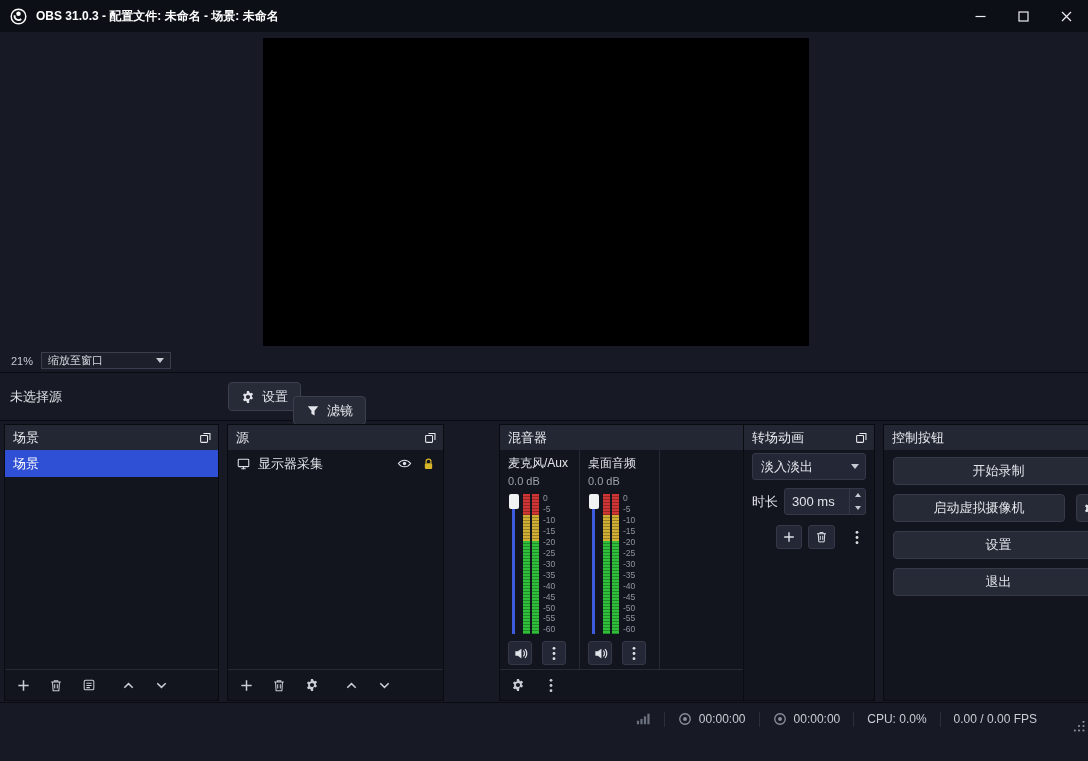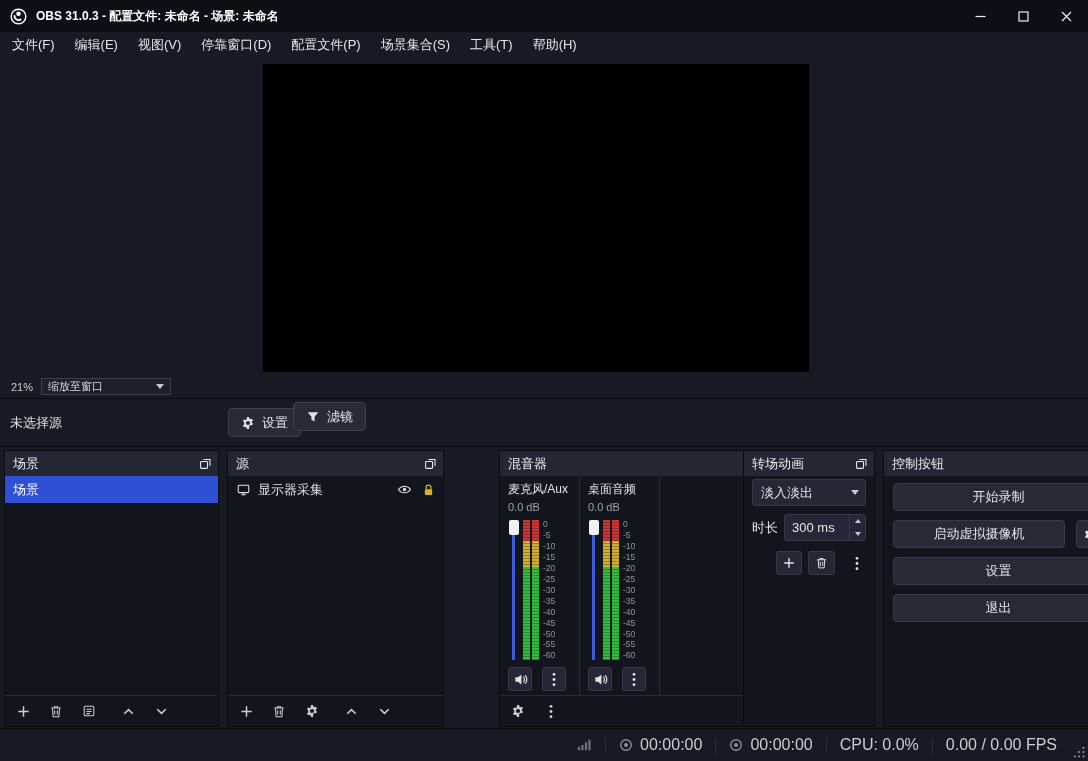--- a/index.html
+++ b/index.html
@@ -24,21 +24,21 @@
   .zoom-row { position:absolute; left:11px; bottom:3px; display:flex; align-items:center; gap:8px; font-size:11px; color:#c6cad2; }
   .zoom-select { width:130px; height:17px; background:#1d202b; border:1px solid #3a3e4d; display:flex; align-items:center; font-size:11px; padding-left:6px; position:relative; color:#d4d7de; }
   .tri-down { width:0; height:0; border-left:4px solid transparent; border-right:4px solid transparent; border-top:5px solid #c6cad2; }
   .zoom-select .tri-down { position:absolute; right:6px; top:5px; }
 
   
   .source-toolbar { position:relative; height:48px; border-bottom:1px solid #0a0b11; display:flex; align-items:center; }
   .no-source-label { margin-left:10px; font-size:13px; color:#dee1e6; }
   .btn { background:#272b38; border:1px solid #3b3f4e; border-radius:4px; height:29px; display:inline-flex; align-items:center; gap:7px; padding:0 12px; font-size:13px; color:#e2e4e9; }
   .props-btn { position:absolute; left:228px; top:9px; }
-  .filters-btn { position:absolute; left:293px; top:3px; }
+  .filters-btn { position:absolute; left:293px; top:23px; }
   .btn svg { flex:0 0 auto; }
 
   
   .docks { position:relative; height:281px; }
   .dock { position:absolute; top:3px; height:277px; display:flex; flex-direction:column; background:#13151e; border:1px solid #0a0b11; }
   .dock-header { height:25px; background:#232633; display:flex; align-items:center; justify-content:space-between; padding:0 6px 0 8px; font-size:13px; color:#e8eaee; flex:0 0 auto; }
   .dock-body { flex:1 1 auto; position:relative; overflow:hidden; }
   .dock-toolbar { flex:0 0 31px; border-top:1px solid #262a37; display:flex; align-items:center; padding:0 9px; gap:15px; color:#c9cdd6; }
   .tool-icon { display:flex; align-items:center; justify-content:center; width:18px; height:18px; }
   #dock-scenes { left:4px; width:215px; }
@@ -87,21 +87,21 @@
   .kebab-plain { width:18px; height:24px; display:flex; align-items:center; justify-content:center; margin-left:8px; }
 
   
   .controls-body { padding:7px 9px; display:flex; flex-direction:column; gap:9px; }
   .ctl-btn { height:28px; background:#262a36; border:1px solid #363a49; border-radius:4px; font-size:13px; display:flex; align-items:center; justify-content:center; color:#e2e4e9; }
   .vcam-row { display:flex; gap:11px; }
   .vcam-row .ctl-btn { flex:1 1 auto; }
   .vcam-cfg { flex:0 0 28px; width:28px; height:28px; background:#262a36; border:1px solid #363a49; border-radius:4px; display:flex; align-items:center; justify-content:center; color:#dfe2e7; }
 
   
-  .statusbar { height:33px; border-top:1px solid #0a0b11; display:flex; align-items:center; justify-content:flex-end; font-size:16px; color:#c9ccd3; padding-right:18px; position:relative; background:#171a24; }
+  .statusbar { height:33px; border-top:1px solid #0a0b11; display:flex; align-items:center; justify-content:flex-end; font-size:12px; color:#c9ccd3; padding-right:38px; position:relative; background:#171a24; }
   .status-item { display:flex; align-items:center; gap:7px; padding:0 13px; white-space:nowrap; }
   .status-sep { width:1px; height:15px; background:#2b2f3c; }
   .resize-grip { position:absolute; right:3px; bottom:3px; color:#8b90a0; }
 </style>
 </head>
 <body>
 
 <div class="window">
 
   <div class="titlebar">
@@ -123,30 +123,20 @@
           </svg>
       </div>
       <div class="win-btn">
         <svg width="11" height="11" viewBox="0 0 11 11">
             <path d="M1 1l9 9M10 1l-9 9" stroke="currentColor" stroke-width="1.2"></path>
           </svg>
       </div>
     </div>
   </div>
 
-  <div class="menubar">
-    <span class="menu-item">文件(F)</span>
-    <span class="menu-item">编辑(E)</span>
-    <span class="menu-item">视图(V)</span>
-    <span class="menu-item">停靠窗口(D)</span>
-    <span class="menu-item">配置文件(P)</span>
-    <span class="menu-item">场景集合(S)</span>
-    <span class="menu-item">工具(T)</span>
-    <span class="menu-item">帮助(H)</span>
-  </div>
 
   <div class="preview-area">
     <div class="preview-canvas"></div>
     <div class="zoom-row">
       <span>21%</span>
       <div class="zoom-select">
         <span>缩放至窗口</span>
         <span class="tri-down"></span>
       </div>
     </div>

